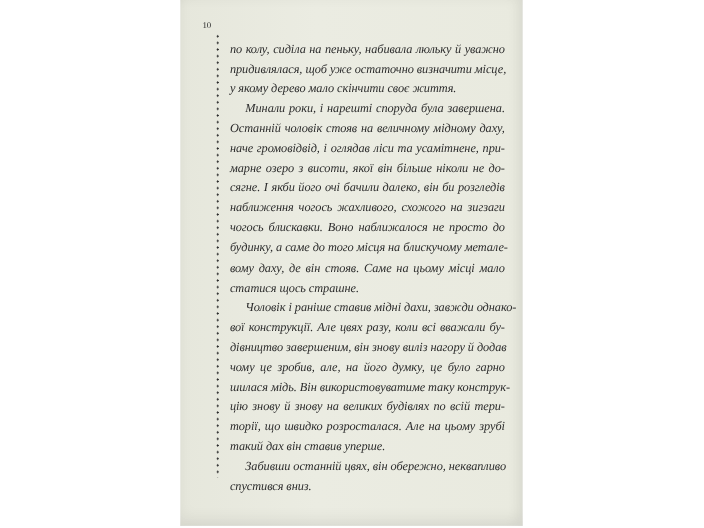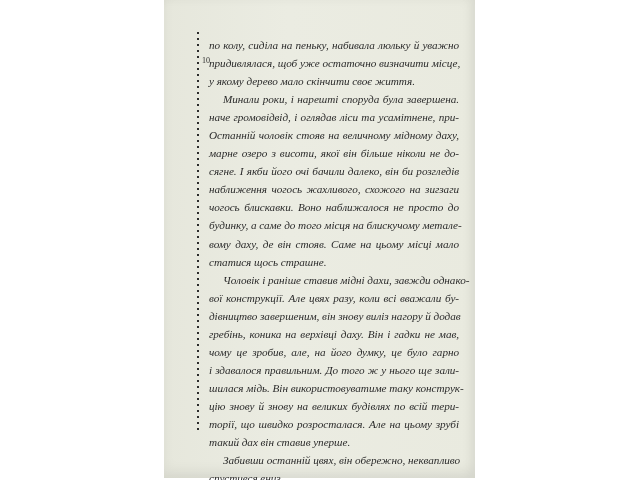--- a/index.html
+++ b/index.html
@@ -14,27 +14,26 @@
       position: absolute;
       left: 164px;
       top: 0;
       width: 311px;
       height: 478px;
       background: linear-gradient(90deg, #e6e7dc 0%, #ebece2 40%, #e9eadf 100%);
       box-shadow: inset -6px 0 10px rgba(0,0,0,0.04), inset 0 -8px 12px rgba(0,0,0,0.05);
     }
     .page-number {
       position: absolute;
-      left: 38px;
+      left: 20px;
       top: 18px;
       font-family: "Liberation Serif", serif;
       font-size: 8px;
       font-weight: normal;
       color: #2a2a2a;
-      margin-top: 38px;
     }
     .dotted-rule {
       position: absolute;
       left: 33px;
       top: 30px;
       width: 2px;
       height: 404px;
       background-image: radial-gradient(circle, #2b2b2b 0.9px, transparent 1.1px);
       background-size: 2px 6px;
       background-repeat: repeat-y;
@@ -77,38 +76,36 @@
   <div class="text-column">
 
     <div>
       <span class="line">по колу, сиділа на пеньку, набивала люльку й уважно</span>
       <span class="line">придивлялася, щоб уже остаточно визначити місце,</span>
       <span class="line last">у якому дерево мало скінчити своє життя.</span>
     </div>
 
     <div>
       <span class="line indent">Минали роки, і нарешті споруда була завершена.</span>
+      <span class="line">Останній чоловік стояв на величному мідному даху,</span>
       <span class="line">наче громовідвід, і оглядав ліси та усамітнене, при-</span>
-      <span class="line">Останній чоловік стояв на величному мідному даху,</span>
       <span class="line">марне озеро з висоти, якої він більше ніколи не до-</span>
       <span class="line">сягне. І якби його очі бачили далеко, він би розгледів</span>
       <span class="line">наближення чогось жахливого, схожого на зигзаги</span>
       <span class="line">чогось блискавки. Воно наближалося не просто до</span>
       <span class="line">будинку, а саме до того місця на блискучому метале-</span>
       <span class="line">вому даху, де він стояв. Саме на цьому місці мало</span>
       <span class="line last">статися щось страшне.</span>
     </div>
 
     <div>
       <span class="line indent">Чоловік і раніше ставив мідні дахи, завжди однако-</span>
       <span class="line">вої конструкції. Але цвях разу, коли всі вважали бу-</span>
       <span class="line">дівництво завершеним, він знову виліз нагору й додав</span>
-      <span class="line">гребінь, коника на верхівці даху. Він і гадки не мав,</span>
       <span class="line">чому це зробив, але, на його думку, це було гарно</span>
-      <span class="line">і здавалося правильним. До того ж у нього ще зали-</span>
       <span class="line">шилася мідь. Він використовуватиме таку конструк-</span>
       <span class="line">цію знову й знову на великих будівлях по всій тери-</span>
       <span class="line">торії, що швидко розросталася. Але на цьому зрубі</span>
       <span class="line last">такий дах він ставив уперше.</span>
     </div>
 
     <div>
       <span class="line indent">Забивши останній цвях, він обережно, неквапливо</span>
       <span class="line last">спустився вниз.</span>
     </div>

